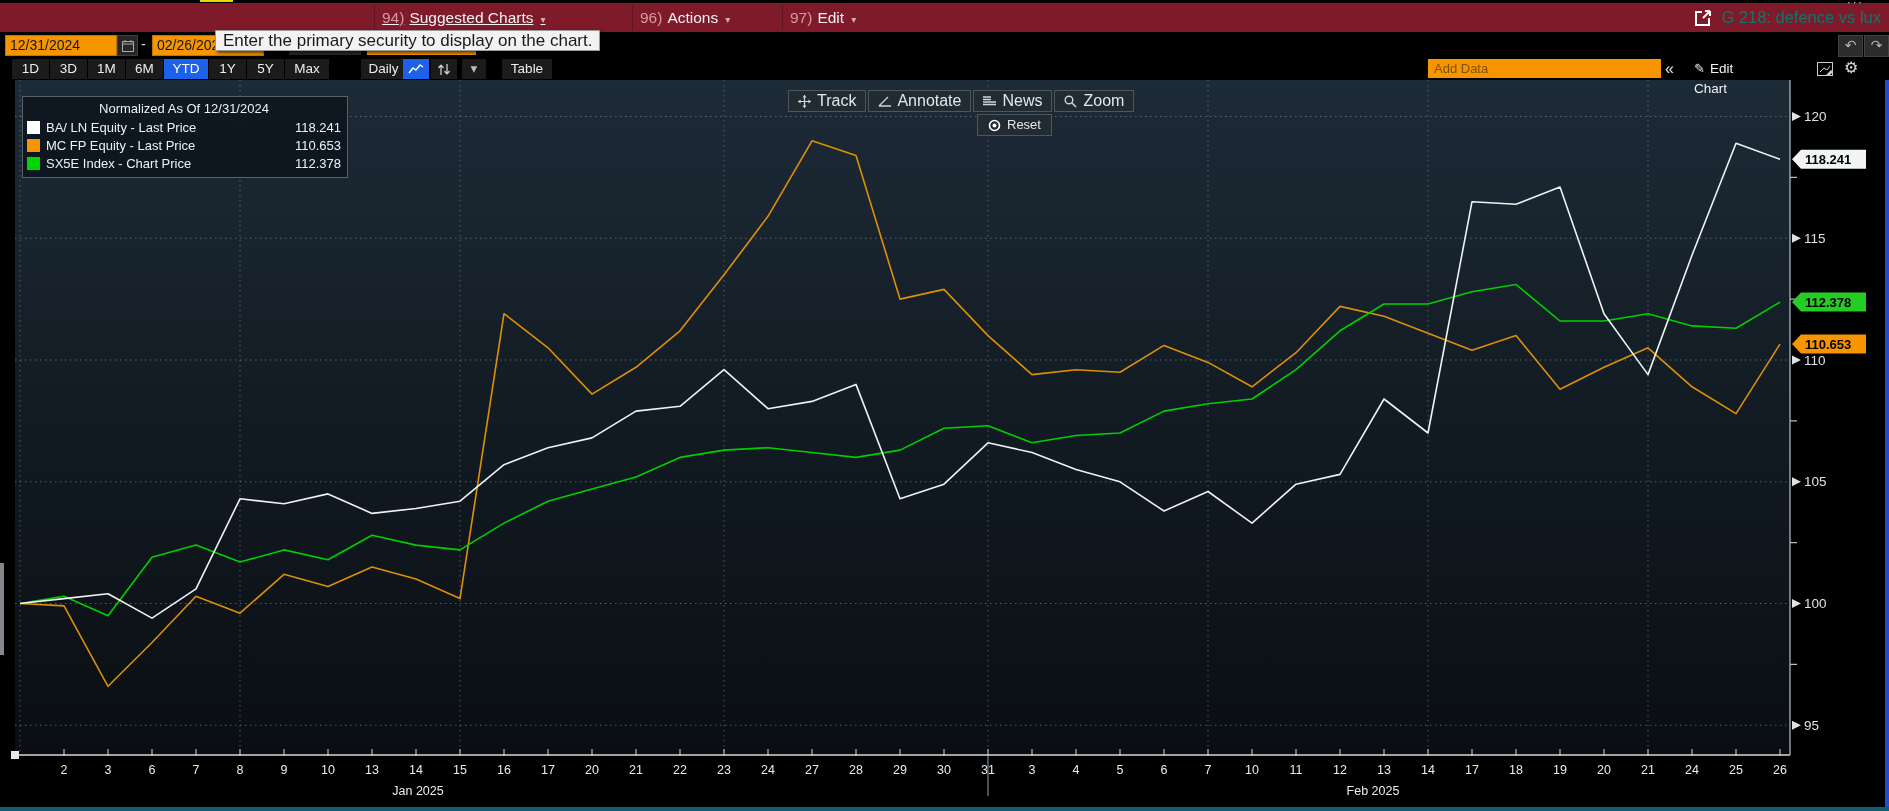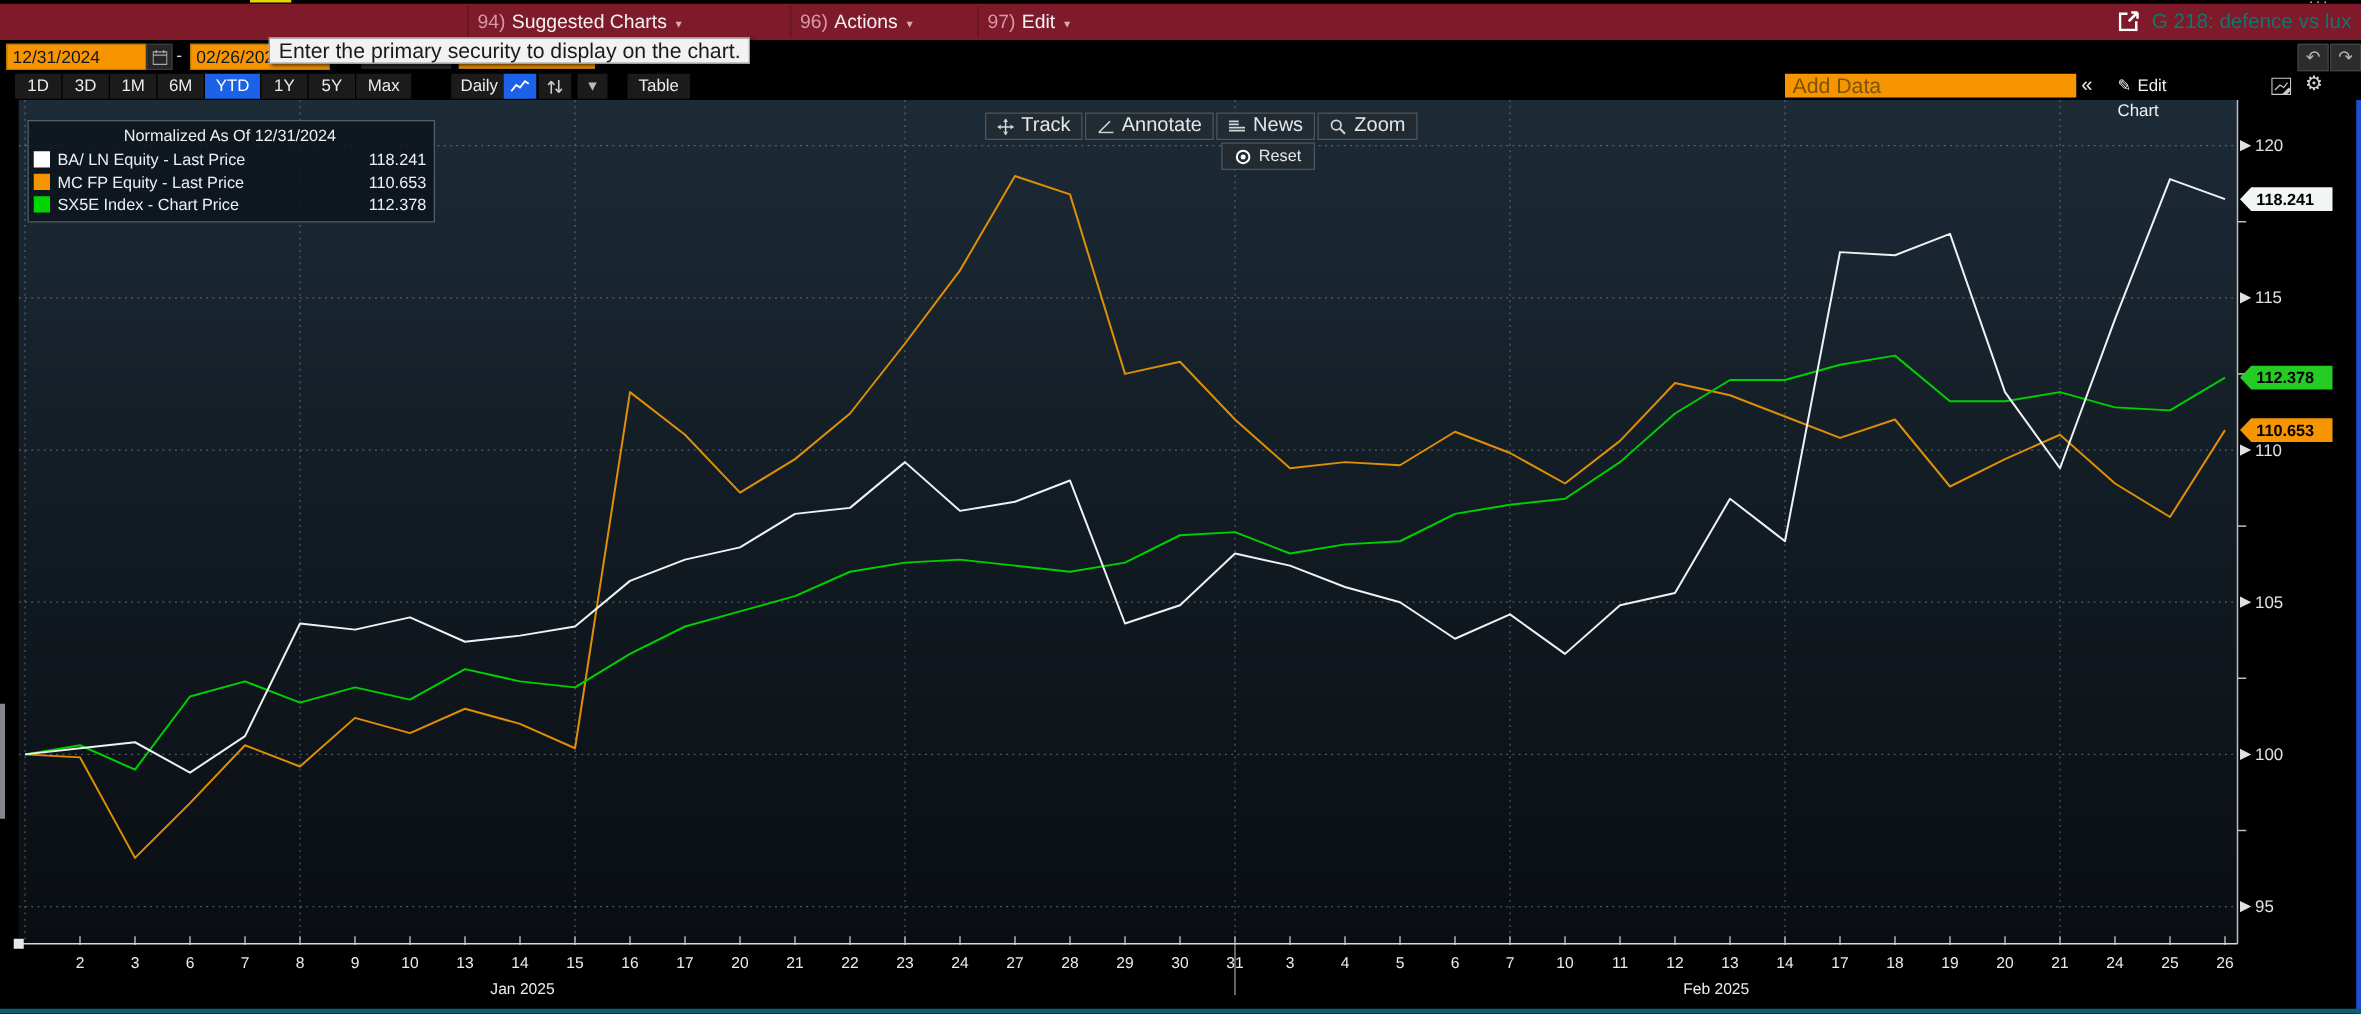--- a/index.html
+++ b/index.html
@@ -30,21 +30,21 @@
   .undo-btn{position:absolute;top:2px;width:23px;height:20px;background:#2c2c2c;border:1px solid #424242;
       color:#b5b5b5;font-size:14px;text-align:center;line-height:19px;}
   
   #row3{left:0;top:57px;width:1514px;height:23px;background:#000;}
   .rbtn{position:absolute;top:2px;height:20px;background:#1b1b1b;color:#ececec;font-size:13.5px;
       line-height:20px;text-align:center;cursor:default;}
   .rbtn.active{background:#1b62e8;color:#fff;}
   .ibtn{position:absolute;top:2px;height:20px;background:#1b1b1b;display:flex;align-items:center;justify-content:center;}
   .ibtn.active{background:#1b62e8;}
   #add-data{position:absolute;left:1428px;top:2px;width:227px;height:19px;background:#f79500;
-      color:#7d5404;font-size:17px;line-height:19px;padding-left:6px;}
+      color:#7d5404;font-size:13px;line-height:19px;padding-left:6px;}
   #collapse-btn{position:absolute;left:1665px;top:1px;color:#e8e8e8;font-size:16px;line-height:21px;}
   #edit-chart{position:absolute;left:1694px;top:2px;color:#f0f0f0;font-size:13.5px;line-height:20px;}
   #edit-chart .pencil{color:#e8e8e8;margin-right:5px;font-size:13px;}
   #chart-edit-icon{position:absolute;left:1812px;top:2px;}
   #gear-btn{position:absolute;left:1844px;top:0px;color:#d8d8d8;font-size:16px;line-height:22px;}
   
   #tooltip{left:215px;top:30px;height:19px;background:#f2f2f2;border:1px solid #9a9a9a;color:#1a1a1a;
       font-size:17px;line-height:19px;padding:0 7px;z-index:60;box-shadow:2px 2px 3px rgba(0,0,0,.6);}
   
   #legend{left:22px;top:96px;width:314px;background:rgba(13,21,28,.86);border:1px solid #566068;
@@ -201,21 +201,21 @@
     <text x="1805" y="348.5994499999998" fill="#000" font-size="13" font-weight="bold">110.653</text>
     <path d="M 1792 302.09569999999997 L 1801 292.59569999999997 H 1866 V 311.59569999999997 H 1801 Z" fill="#24cc24"></path>
     <text x="1805" y="306.59569999999997" fill="#000" font-size="13" font-weight="bold">112.378</text>
     <path d="M 1792 159.33164999999997 L 1801 149.83164999999997 H 1866 V 168.83164999999997 H 1801 Z" fill="#f2f5f6"></path>
     <text x="1805" y="163.83164999999997" fill="#000" font-size="13" font-weight="bold">118.241</text>
   </svg>
 
 <div id="row1" class="abs">
   <div class="redbar"></div>
   <div id="menus">
-      <div class="menu" style="left: 382px;"><span class="mnum">94)</span><span>Suggested Charts</span><span class="marrow">▾</span></div>
+      <div class="menu" style="left: 382px; text-decoration: underline;"><span class="mnum">94)</span><span>Suggested Charts</span><span class="marrow">▾</span></div>
       <div class="menu-sep" style="left: 374px;"></div>
       <div class="menu" style="left: 640px;"><span class="mnum">96)</span><span>Actions</span><span class="marrow">▾</span></div>
       <div class="menu-sep" style="left: 632px;"></div>
       <div class="menu" style="left: 790px;"><span class="mnum">97)</span><span>Edit</span><span class="marrow">▾</span></div>
       <div class="menu-sep" style="left: 782px;"></div>
     </div>
   <div id="export-title">
     <svg width="17" height="17" viewBox="0 0 17 17">
       <rect x="1" y="3" width="13" height="13" fill="none" stroke="#fff" stroke-width="2"></rect>
       <rect x="7" y="0" width="10" height="9" fill="#7e1a29"></rect>

